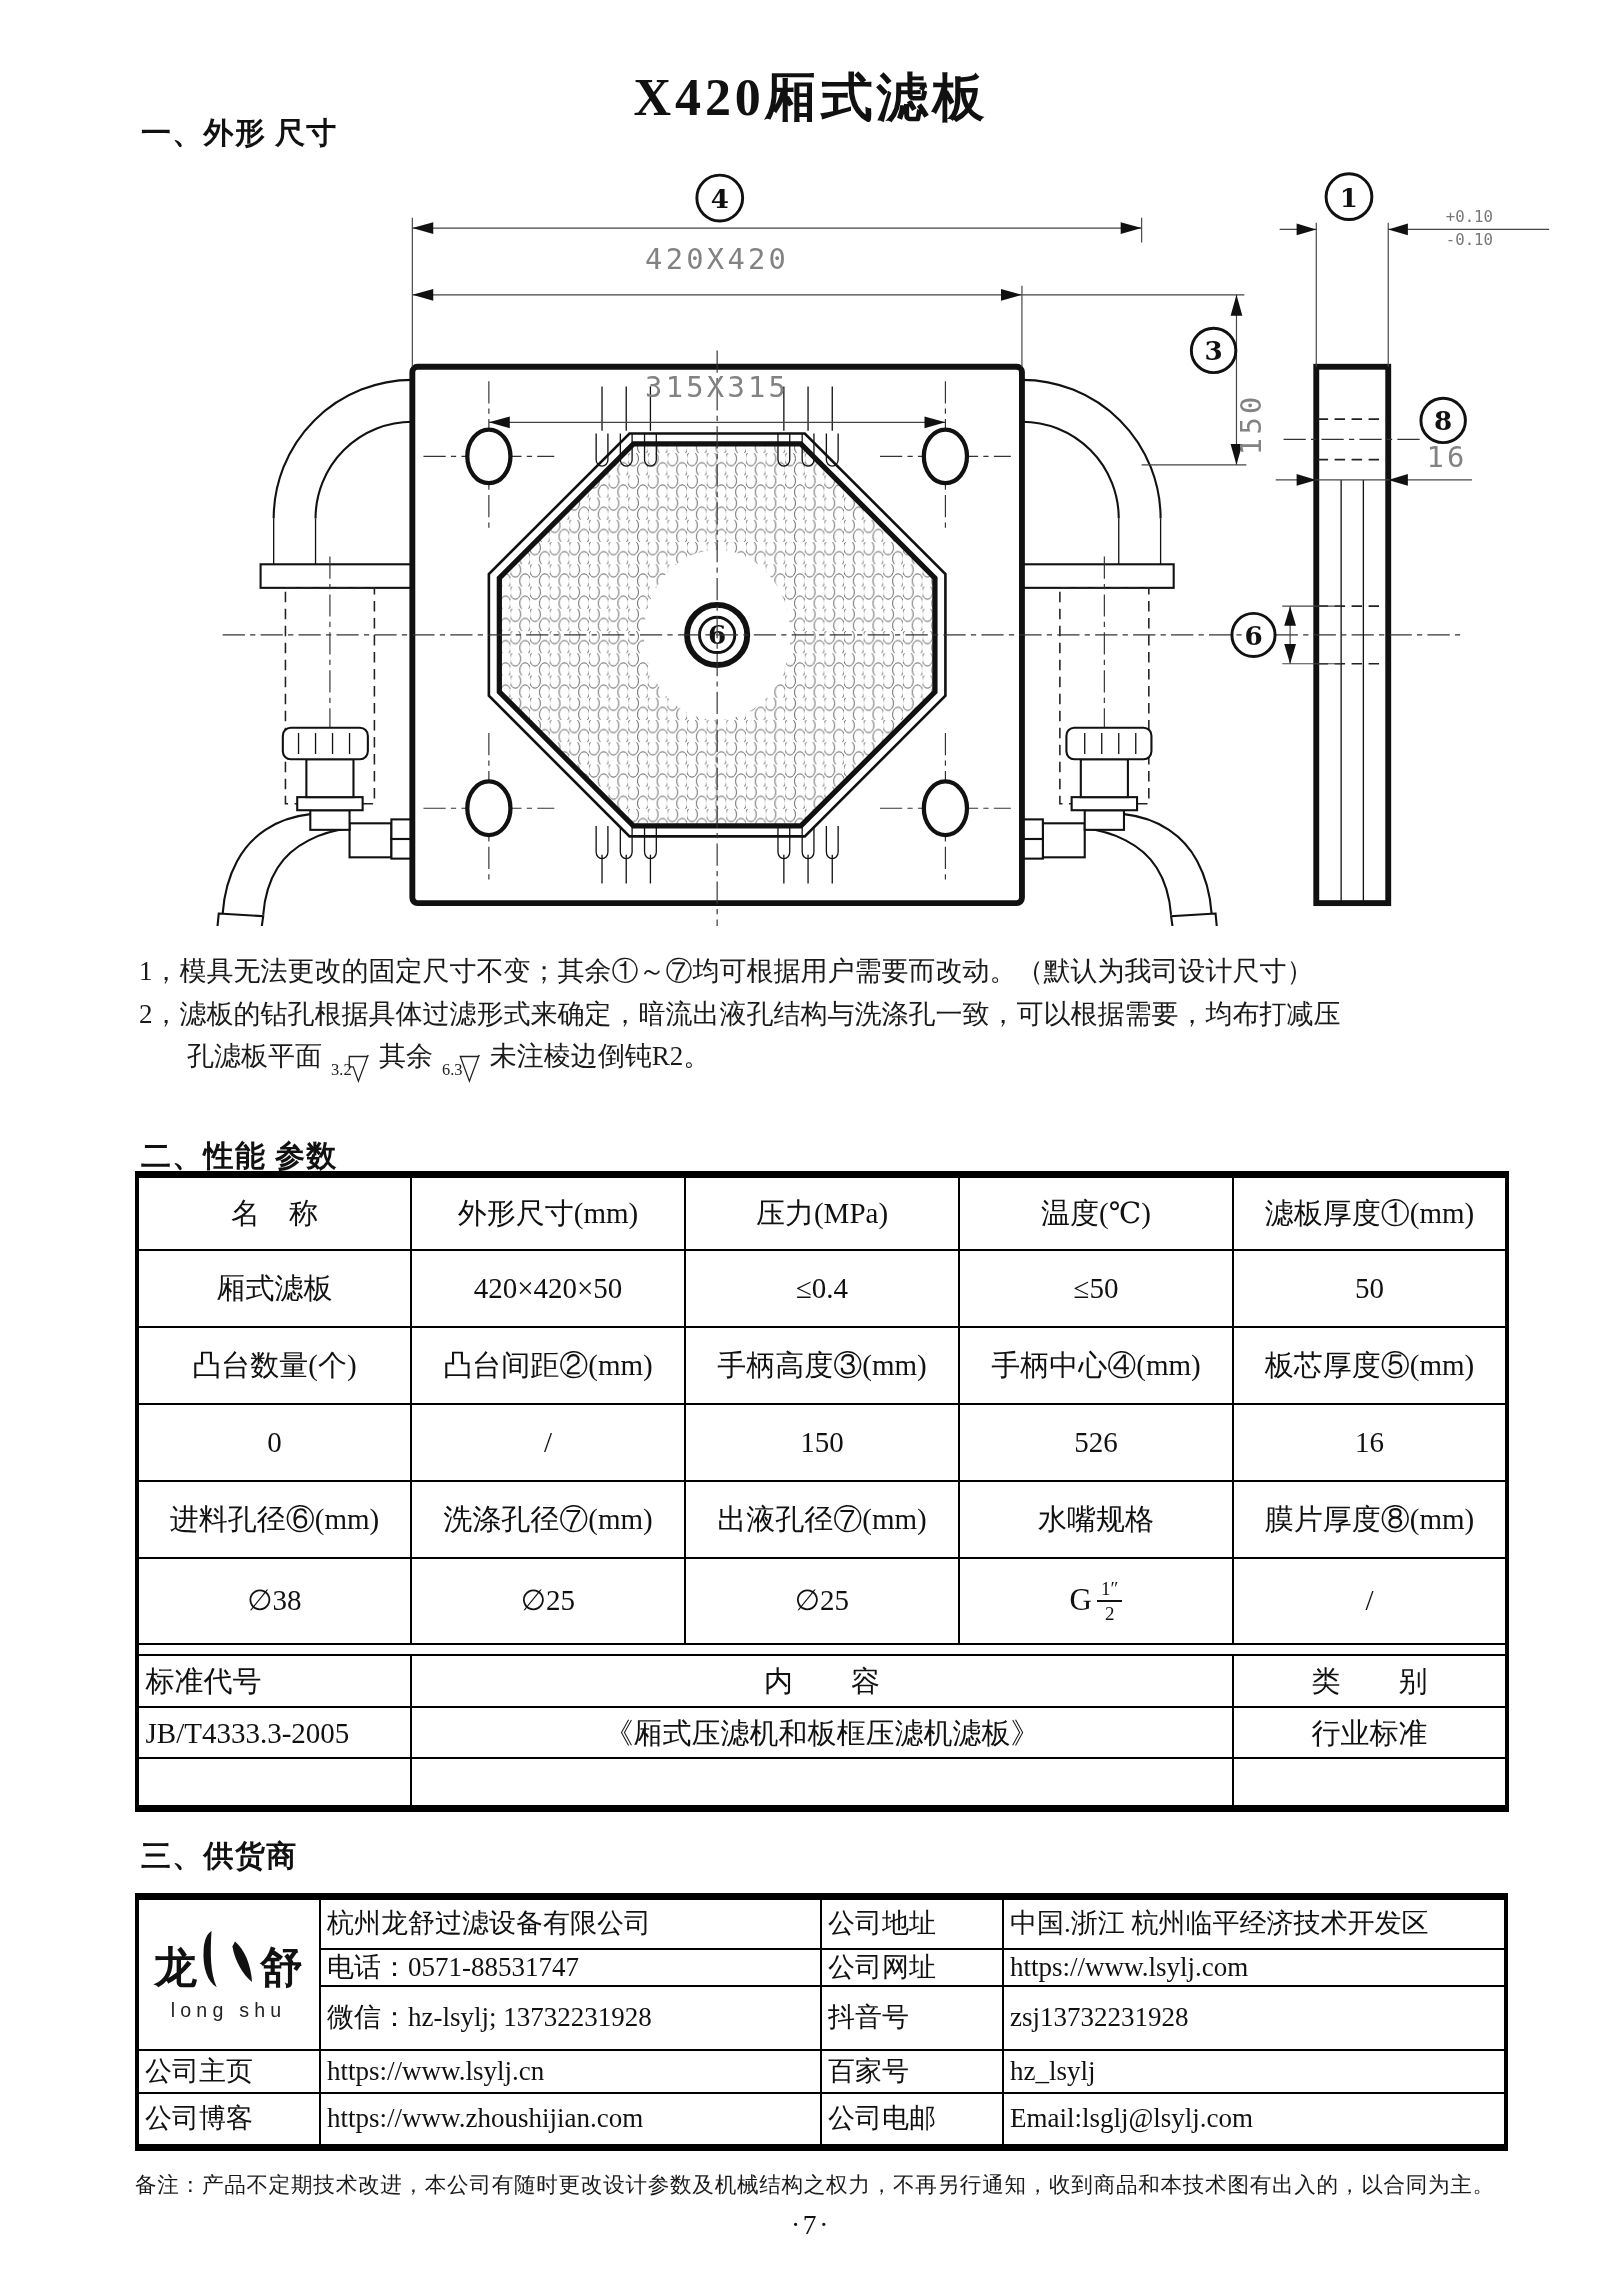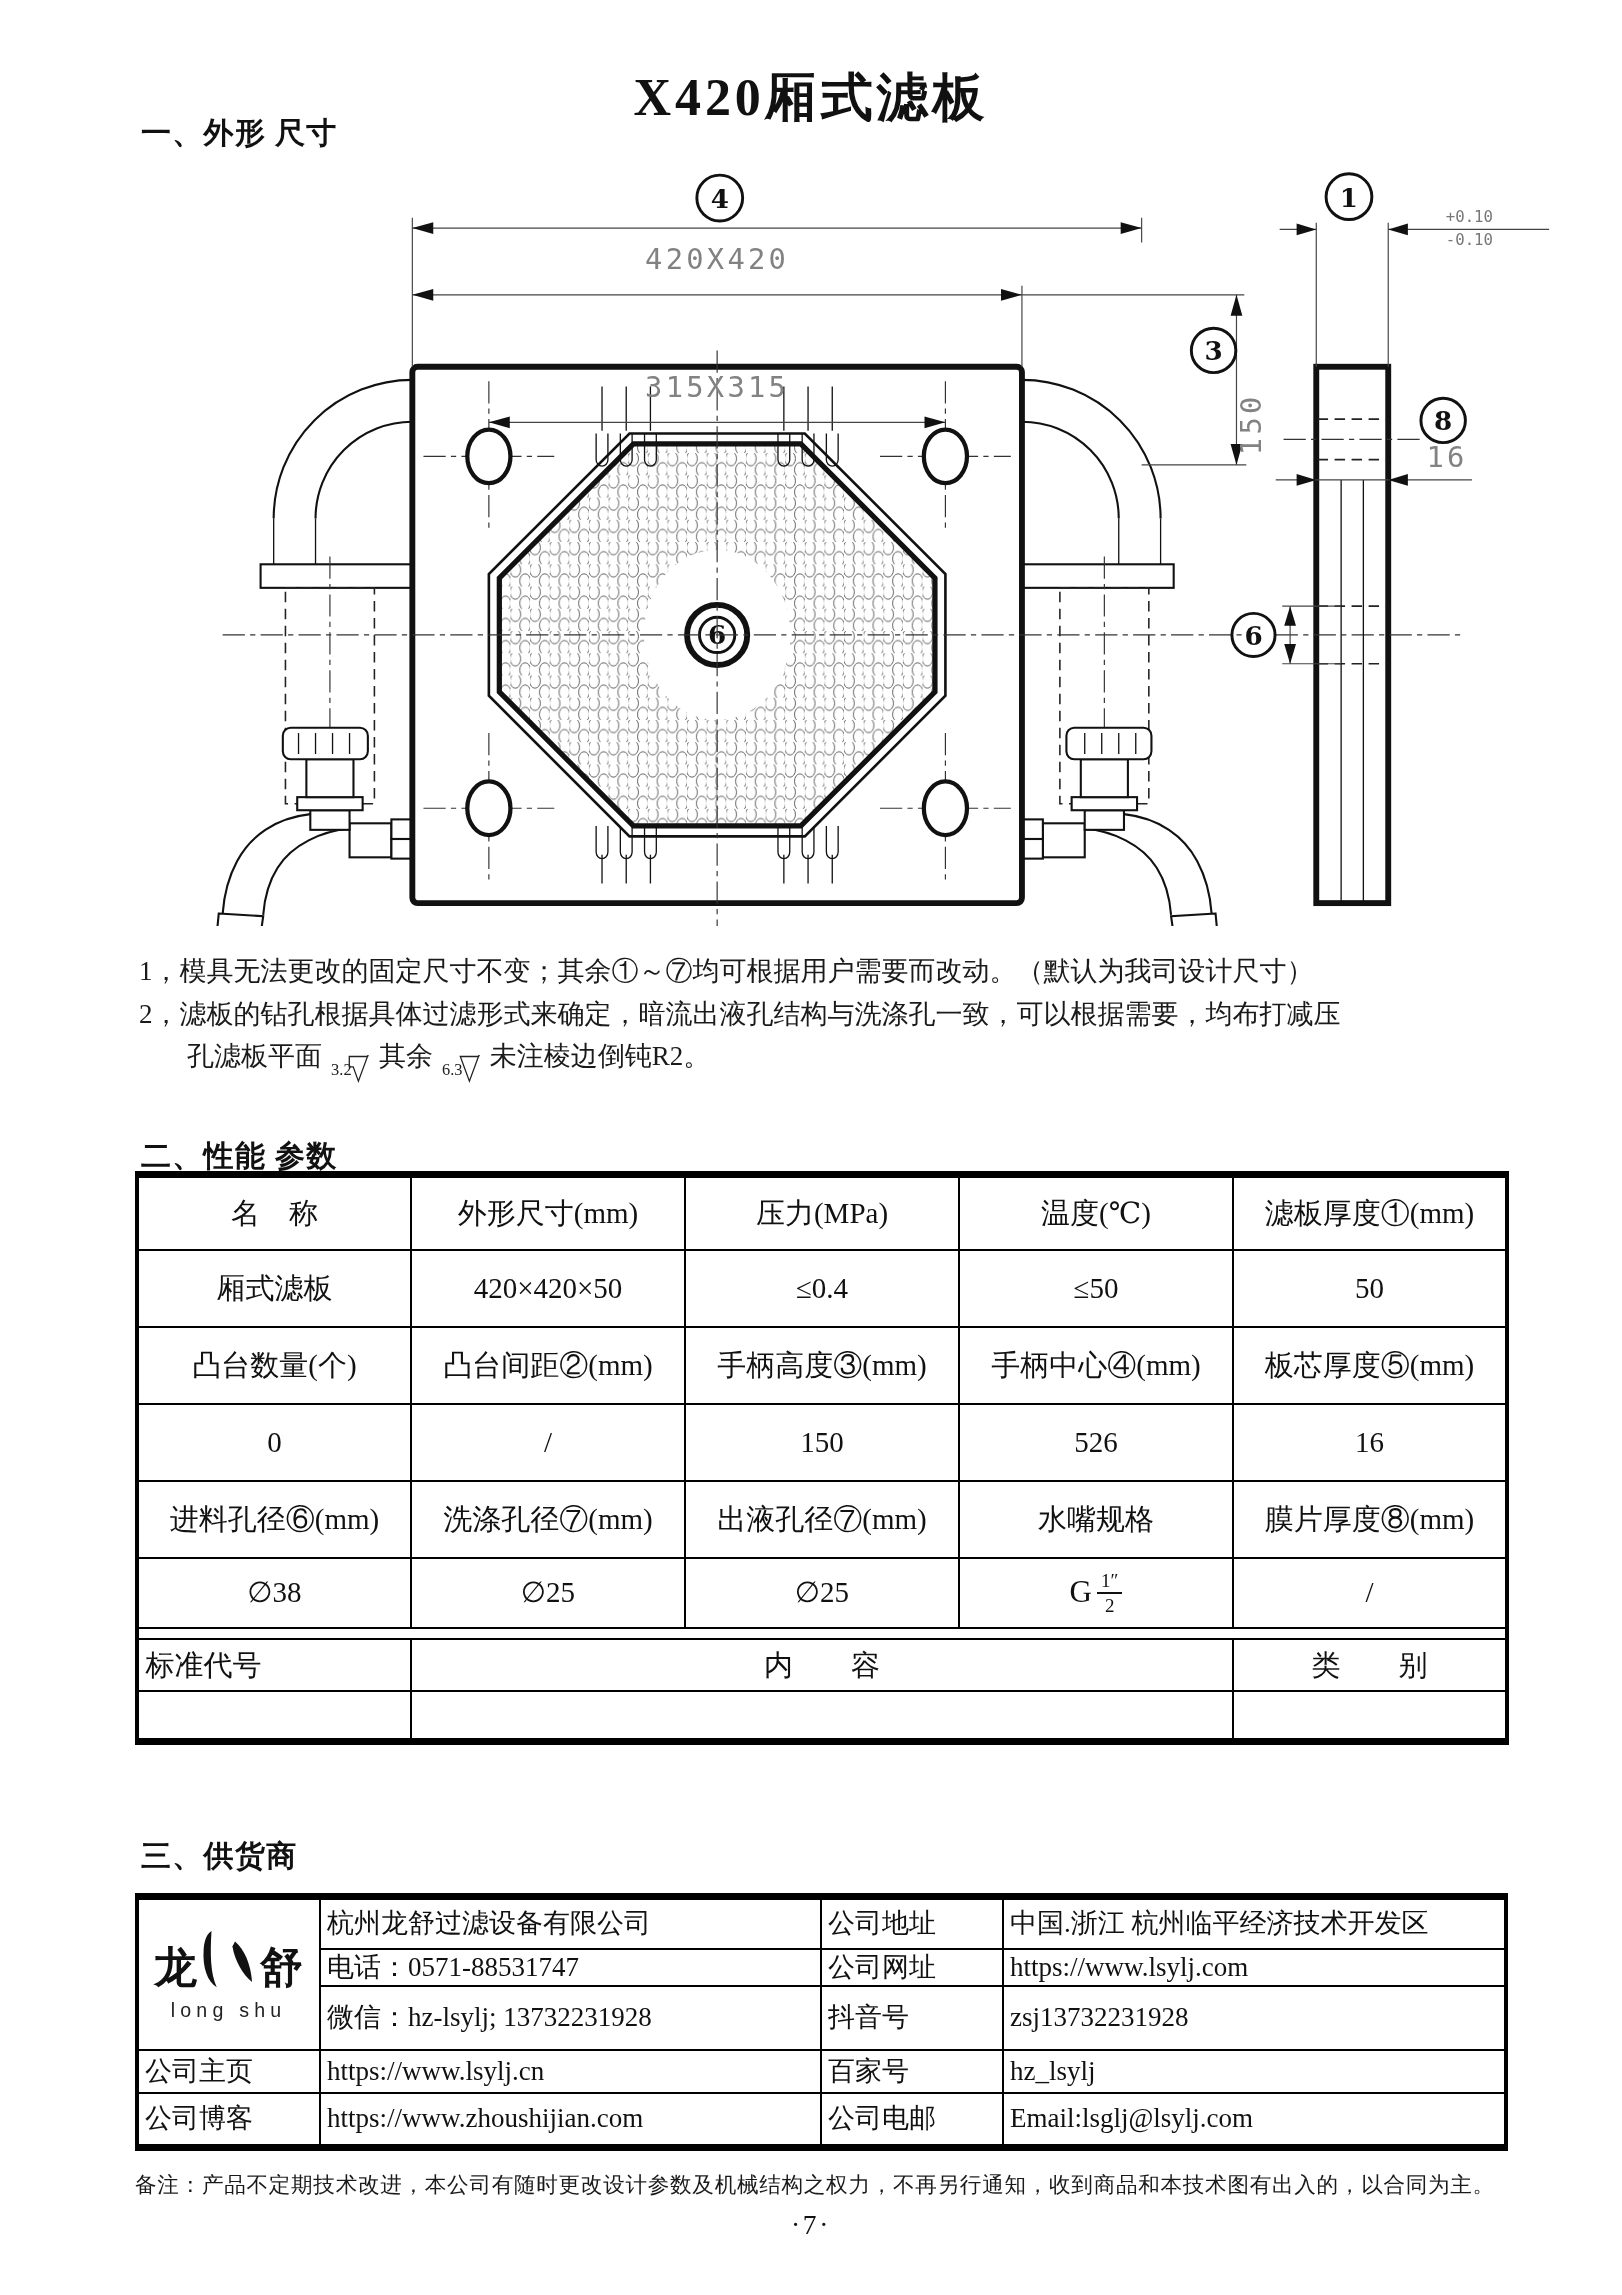--- a/index.html
+++ b/index.html
@@ -299,21 +299,21 @@
       <td>526</td>
       <td>16</td>
     </tr>
     <tr style="height:77px">
       <td>进料孔径⑥(mm)</td>
       <td>洗涤孔径⑦(mm)</td>
       <td>出液孔径⑦(mm)</td>
       <td>水嘴规格</td>
       <td>膜片厚度⑧(mm)</td>
     </tr>
-    <tr style="height:70px">
+    <tr style="height:86px">
       <td>∅38</td>
       <td>∅25</td>
       <td>∅25</td>
       <td>
         <span class="gfrac">
               <span class="g">G</span>
               <span class="frac">
                 <span class="fn"><span>1</span><span>″</span></span>
                 <span class="fd">2</span>
               </span>
@@ -321,20 +321,25 @@
       </td>
       <td>/</td>
     </tr>
     <tr style="height:11.8px">
           <td colspan="5"></td>
         </tr>
     <tr style="height:52px">
       <td class="left">标准代号</td>
       <td colspan="3">内　　容</td>
       <td>类　　别</td>
+    </tr>
+    <tr style="height:51px">
+      <td class="left">JB/T4333.3-2005</td>
+      <td colspan="3">《厢式压滤机和板框压滤机滤板》</td>
+      <td>行业标准</td>
     </tr>
     <tr style="height:50px">
       <td></td>
       <td colspan="3"></td>
       <td></td>
     </tr>
   </tbody>
     </table>
 
   <div class="sec-head" id="sec3">三、供货商</div>

